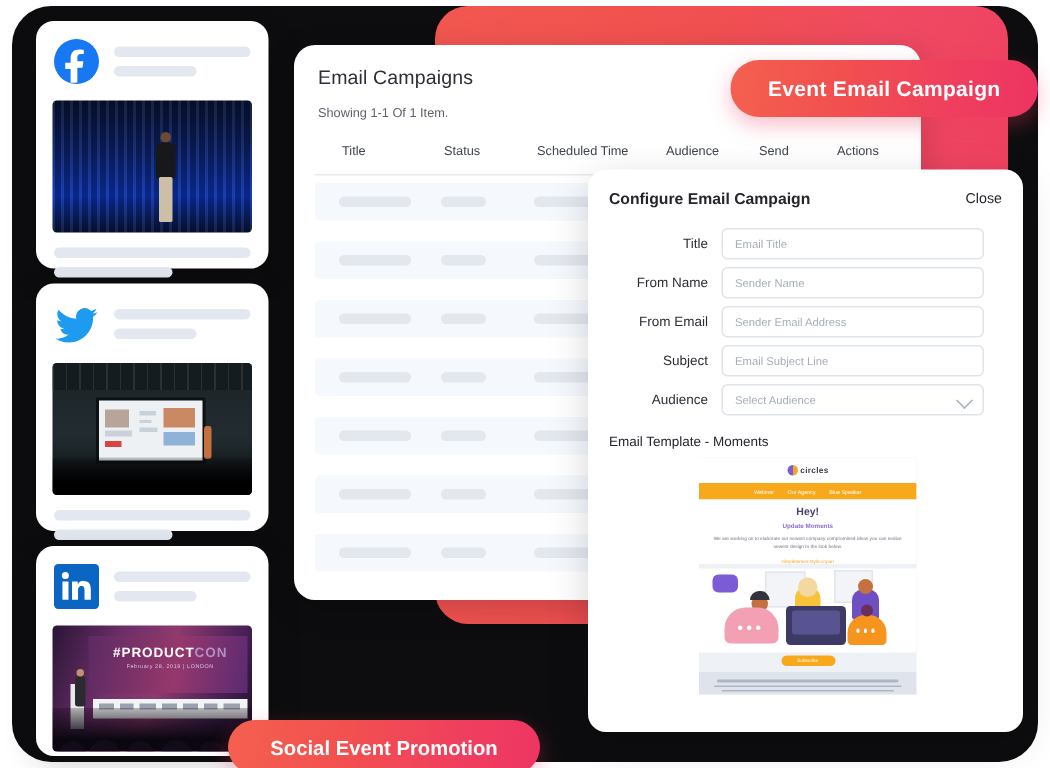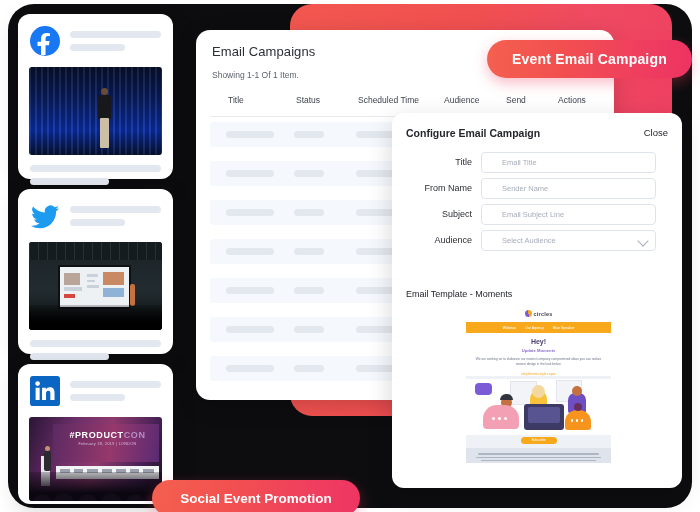--- a/index.html
+++ b/index.html
@@ -35,21 +35,21 @@
 
   
   .card {
     position: absolute;
     background: #ffffff;
     border-radius: 12px;
     box-shadow: 0 6px 22px rgba(0,0,0,.18);
   }
 
   
-  .social { width: 155px; left: 18px; }
+  .social { width: 155px; left: 24px; }
   .sc1 { top: 14px;  height: 165px; }
   .sc2 { top: 189px; height: 165px; }
   .sc3 { top: 364px; height: 140px; }
 
   .sc-head {
     display: flex; align-items: center;
     padding: 12px 12px 0 12px;
     gap: 10px;
   }
   .sc-logo { width: 30px; height: 30px; flex: 0 0 30px; }
@@ -215,21 +215,21 @@
   .frow { display:flex; align-items:center; height:22px; margin-bottom:4px; padding: 0 26px 0 0; }
   .flabel {
     width: 80px; text-align:right; padding-right:9px;
     font-size:9px; color:#2b2e35; flex: 0 0 80px;
   }
   .finput {
     flex: 1; height: 19px;
     border: 1px solid #dfe3ea; border-radius: 4px;
     background:#fff;
     display:flex; align-items:center;
-    padding: 0 20px;
+    padding: 0 8px;
     font-size:7.5px; color:#a7adba;
     position: relative;
   }
   .chev {
     position:absolute; right:8px; top:6px;
     width:7px; height:7px;
     border-right: 1.2px solid #a7adba;
     border-bottom: 1.2px solid #a7adba;
     transform: rotate(45deg);
   }
@@ -480,20 +480,24 @@
     <div class="form">
       <div class="frow">
         <div class="flabel">Title</div>
         <div class="finput">Email Title</div>
       </div>
       <div class="frow">
         <div class="flabel">From Name</div>
         <div class="finput">Sender Name</div>
       </div>
       <div class="frow">
+        <div class="flabel">From Email</div>
+        <div class="finput">Sender Email Address</div>
+      </div>
+      <div class="frow">
         <div class="flabel">Subject</div>
         <div class="finput">Email Subject Line</div>
       </div>
       <div class="frow">
         <div class="flabel">Audience</div>
         <div class="finput">
           <span>Select Audience</span>
           <span class="chev"></span>
         </div>
       </div>

